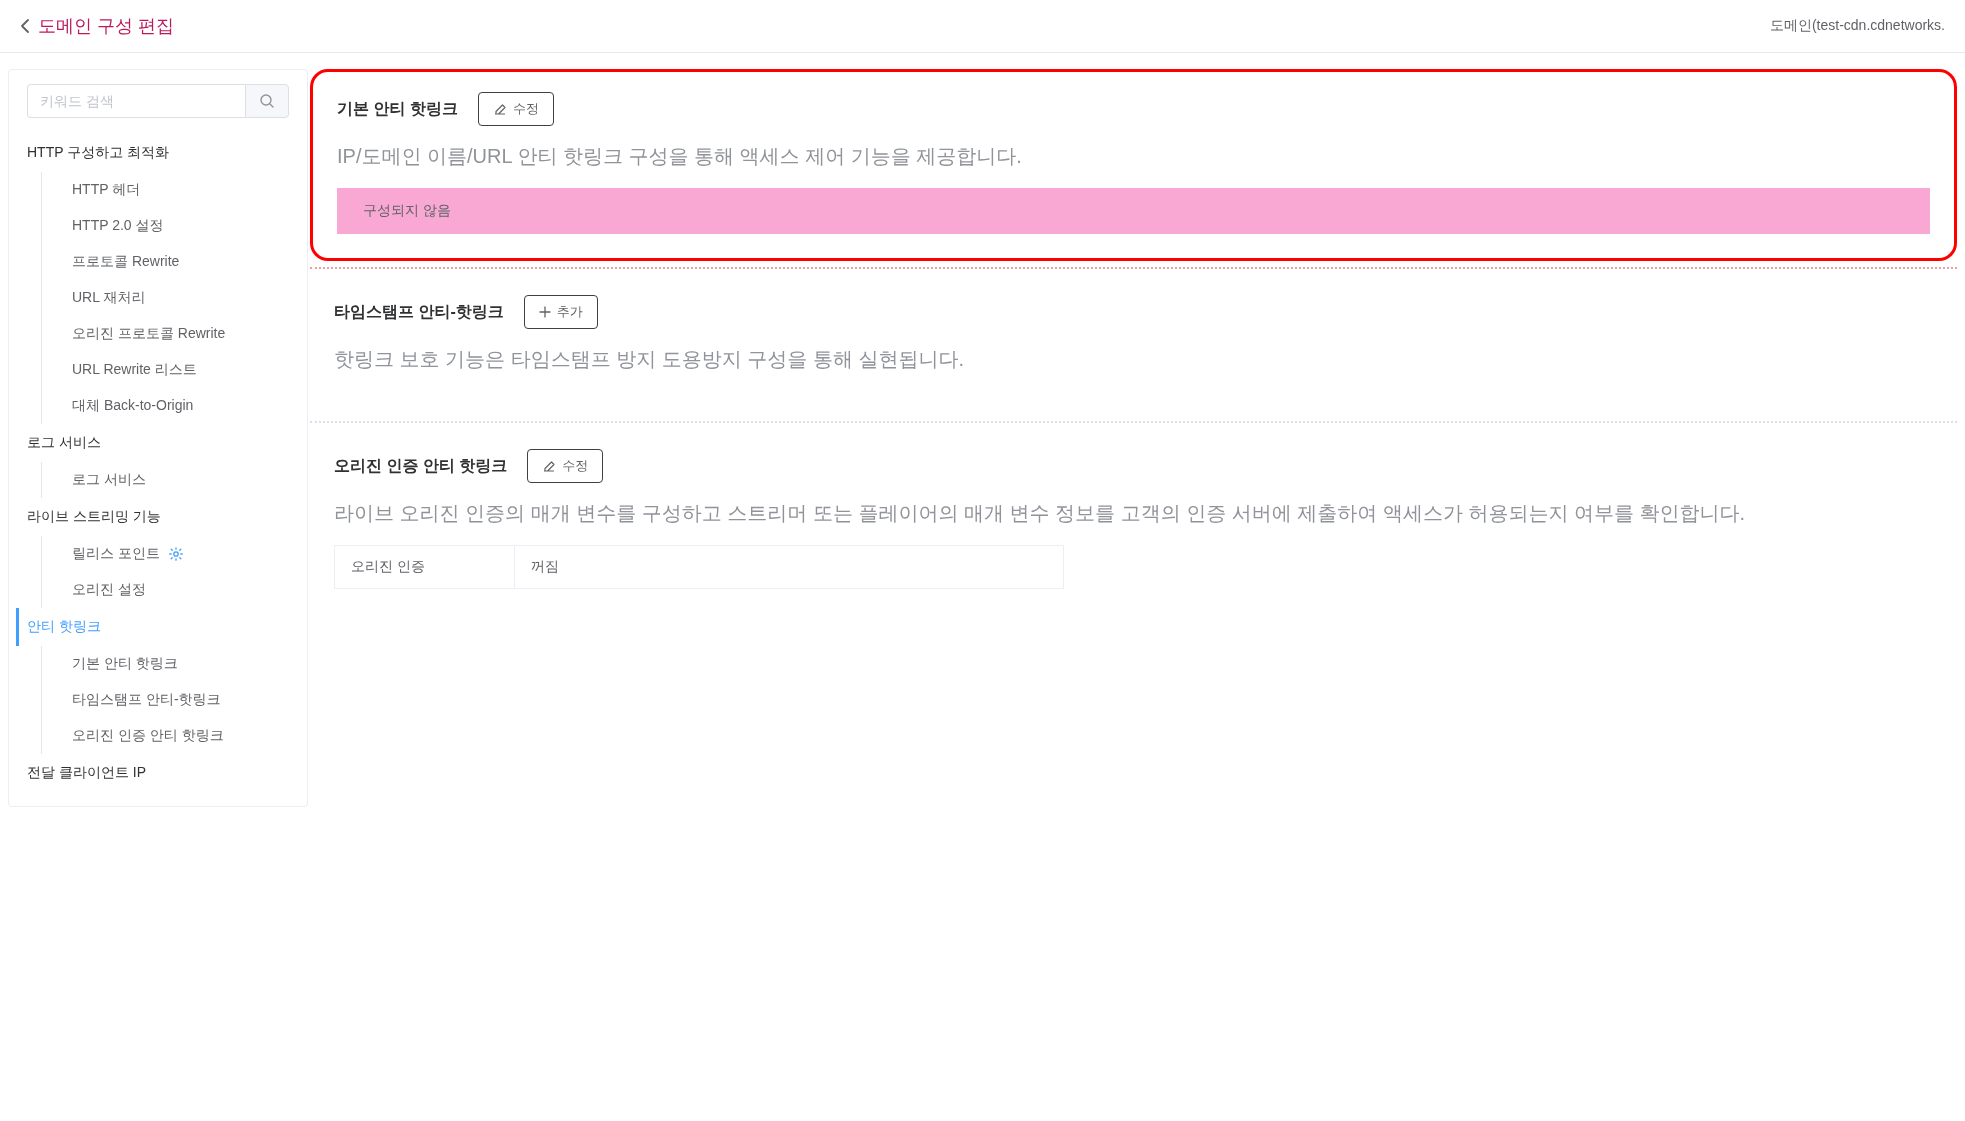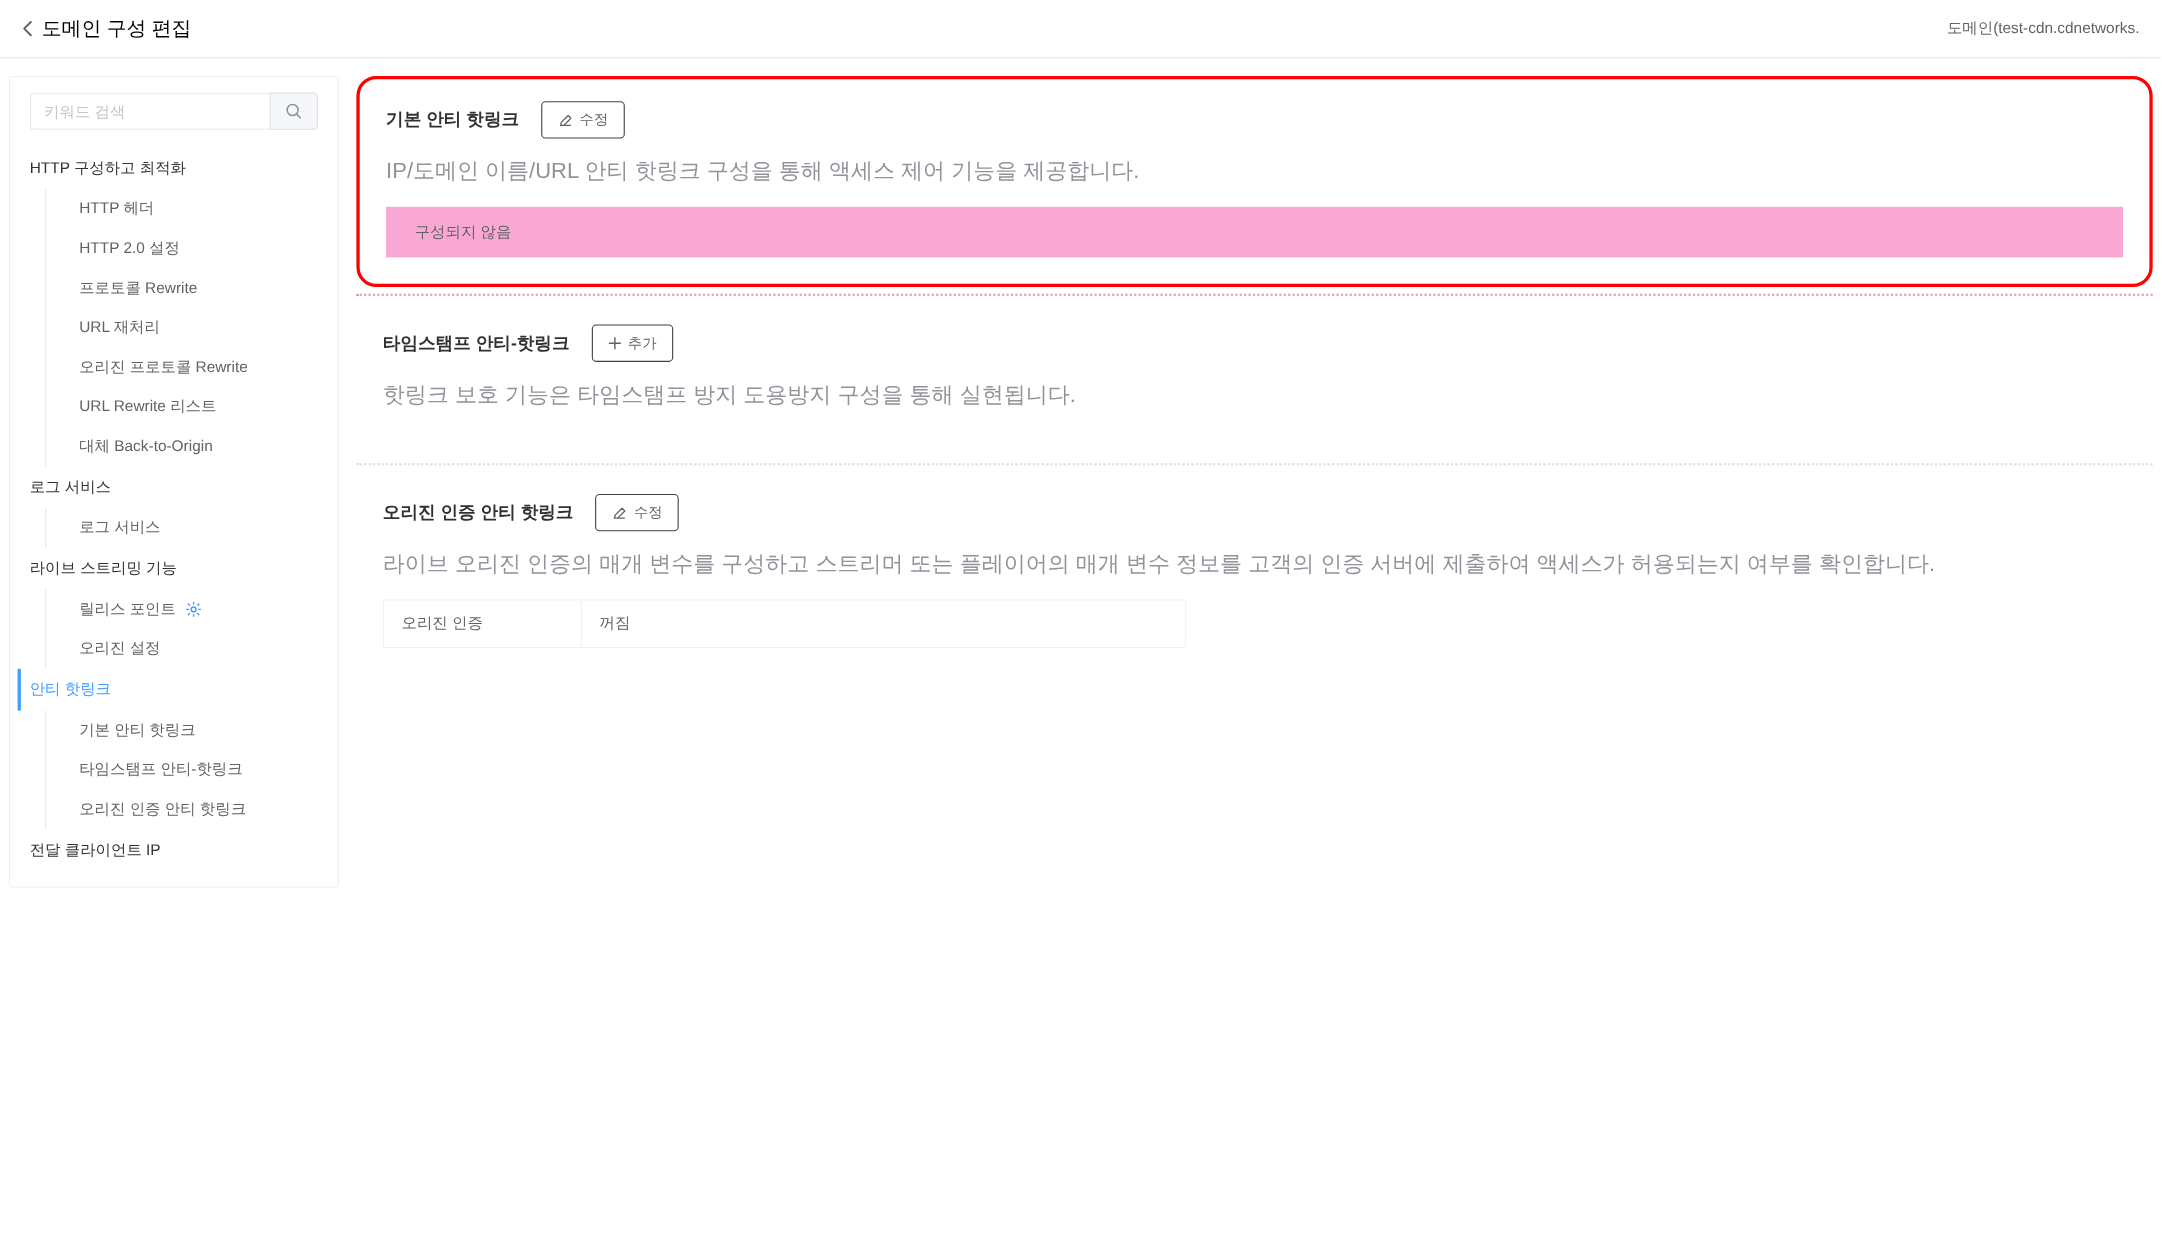--- a/index.html
+++ b/index.html
@@ -21,31 +21,31 @@
       align-items: center;
       gap: 8px;
     }
     .back-chevron {
       color: #606266;
       font-size: 16px;
       cursor: pointer;
     }
     .header-title {
       font-size: 18px;
-      color: #000000;
+      color: #be185d;
       font-weight: 500;
     }
     .header-right {
       color: #606266;
       font-size: 14px;
       margin-left: 16px;
     }
     .page-body {
       display: flex;
-      gap: 16px;
+      gap: 2px;
       padding: 16px 0 0 8px;
     }
     .sidebar {
       width: 300px;
       background: #ffffff;
       border: 1px solid #ebeef5;
       border-radius: 4px;
       padding: 14px 18px;
       flex-shrink: 0;
     }

